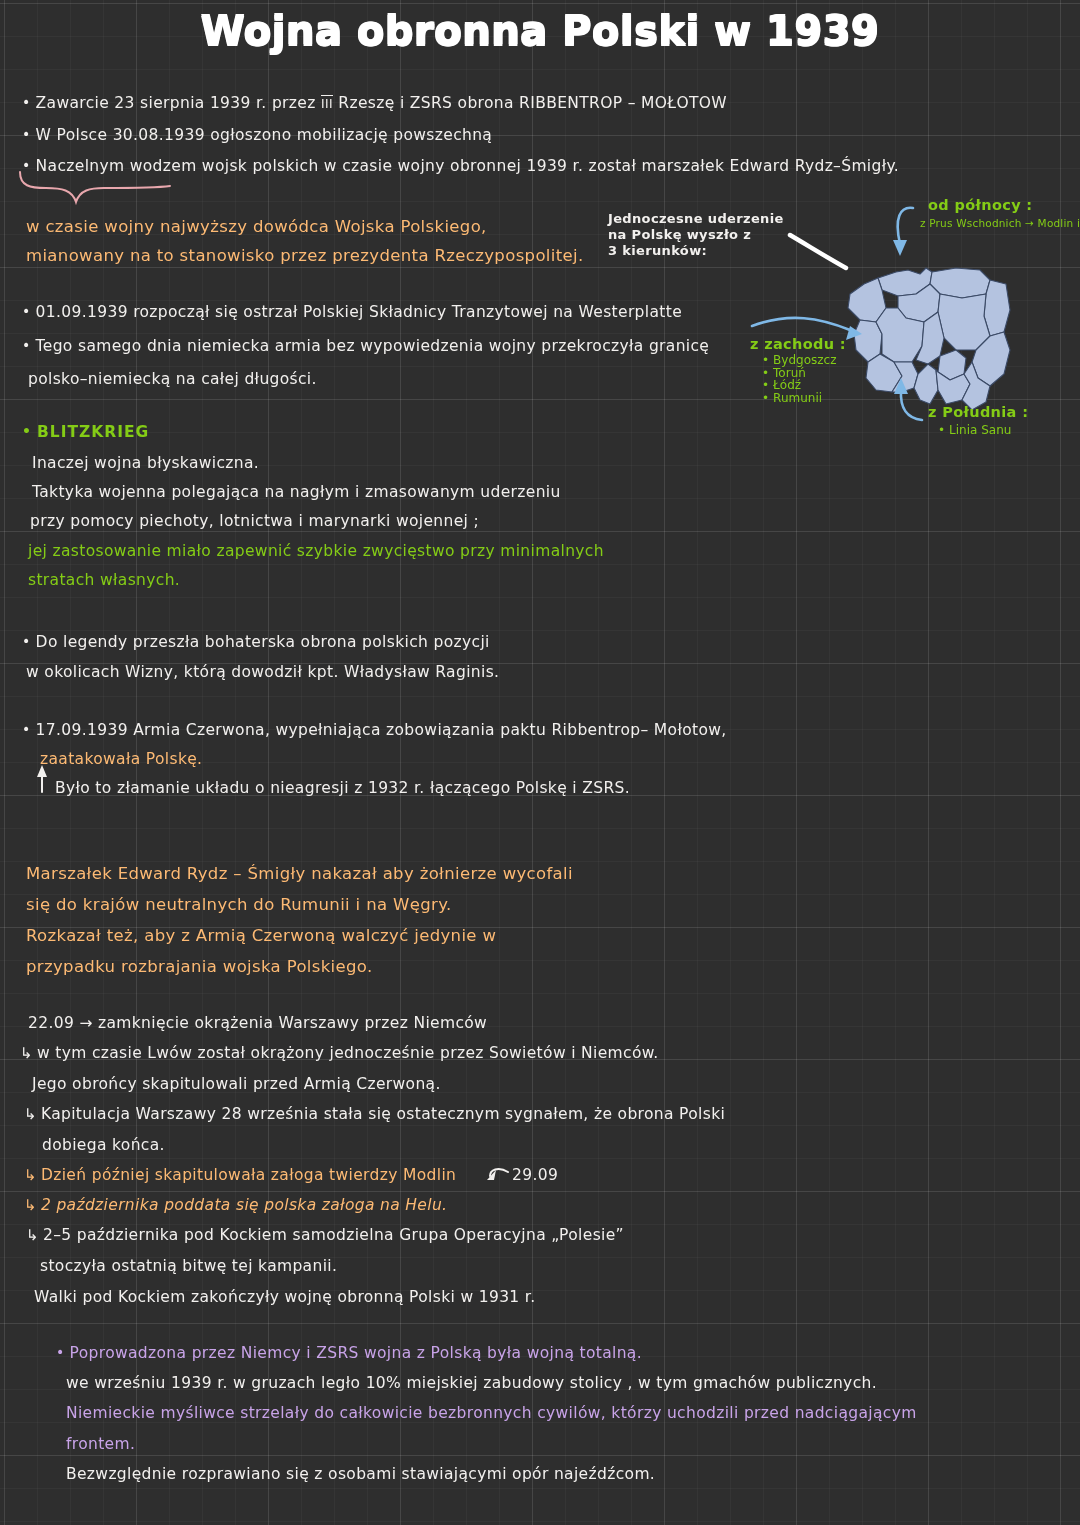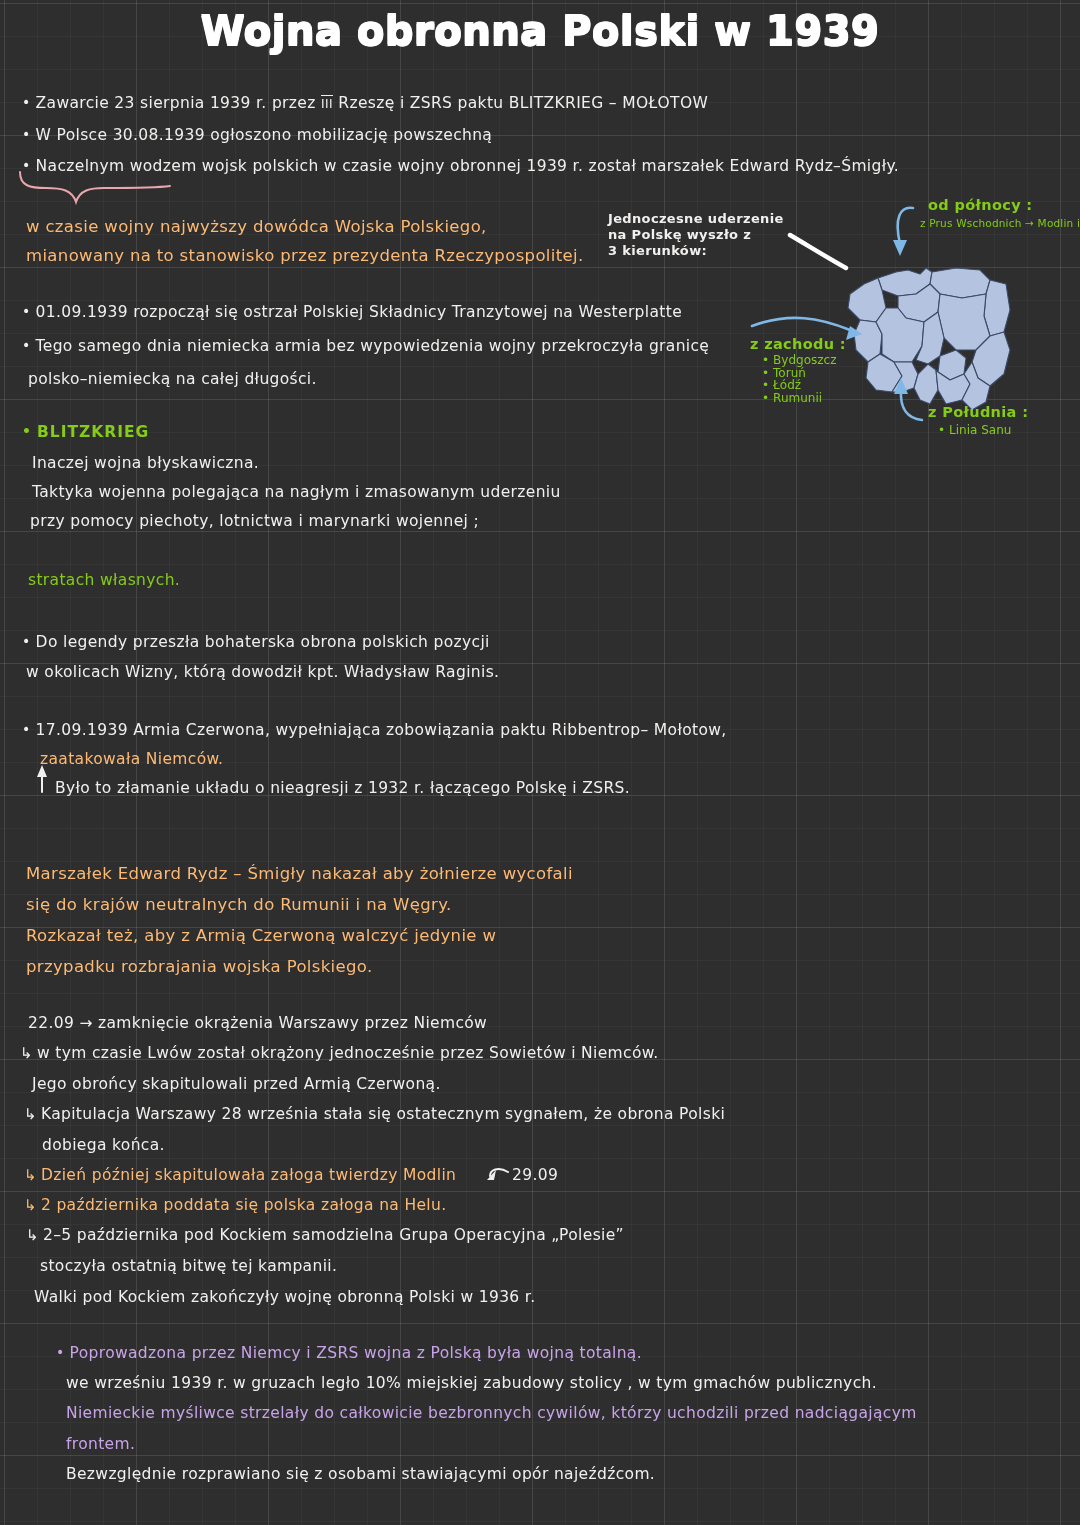--- a/index.html
+++ b/index.html
@@ -84,21 +84,21 @@
   .sub-list { position: absolute; font-size: 12px; line-height: 12.5px; }
   .sub-list div::before { content: "\2022"; margin-right: 4px; }
 </style>
 </head>
 <body>
 
 <div class="page">
 
   <div class="title">Wojna obronna Polski w 1939</div>
 
-  <div class="hw c-white bullet-dot" style="left:22px; top:95px;"><span>Zawarcie 23 sierpnia 1939 r. przez </span><span class="romanIII">III</span><span> Rzeszę i ZSRS paktu  BLITZKRIEG – MOŁOTOW</span></div>
+  <div class="hw c-white bullet-dot" style="left:22px; top:95px;"><span>Zawarcie 23 sierpnia 1939 r. przez </span><span class="romanIII">III</span><span> Rzeszę i ZSRS obrona  RIBBENTROP – MOŁOTOW</span></div>
 
   <div class="hw c-white bullet-dot" style="left:22px; top:127px;"><span>W Polsce  30.08.1939  ogłoszono mobilizację powszechną</span></div>
 
   <div class="hw c-white bullet-dot" style="left:22px; top:158px;"><span>Naczelnym wodzem  wojsk polskich w czasie wojny obronnej  1939 r. został  marszałek  Edward  Rydz–Śmigły.</span></div>
 
   <div class="hw c-pink big" style="left:26px; top:219px;"><span>w czasie wojny najwyższy dowódca Wojska Polskiego,</span></div>
   <div class="hw c-pink big" style="left:26px; top:248px;"><span>mianowany na to stanowisko przez prezydenta Rzeczypospolitej.</span></div>
 
   <div class="hw c-white bullet-dot" style="left:22px; top:304px;"><span>01.09.1939 rozpoczął się ostrzał Polskiej Składnicy Tranzytowej na Westerplatte</span></div>
   <div class="hw c-white bullet-dot" style="left:22px; top:338px;"><span>Tego samego dnia niemiecka armia bez wypowiedzenia wojny przekroczyła granicę</span></div>
@@ -182,45 +182,46 @@
 
   <div class="hw c-blue label-blue-head" style="left:928px; top:405px;"><span>z Południa :</span></div>
   <div class="sub-list c-blue" style="left:938px; top:424px;">
     <div>Linia Sanu</div>
   </div>
 
   <div class="hw c-blue bullet-dot bold" style="left:22px; top:424px; letter-spacing:1px;"><span>BLITZKRIEG</span></div>
   <div class="hw c-white" style="left:32px; top:456px;"><span>Inaczej wojna błyskawiczna.</span></div>
   <div class="hw c-white" style="left:32px; top:485px;"><span>Taktyka wojenna polegająca na nagłym i zmasowanym uderzeniu</span></div>
   <div class="hw c-white" style="left:30px; top:514px;"><span>przy pomocy piechoty, lotnictwa  i marynarki wojennej ;</span></div>
+  <div class="hw c-blue" style="left:28px; top:544px;"><span>jej zastosowanie miało zapewnić szybkie zwycięstwo przy minimalnych</span></div>
   <div class="hw c-blue" style="left:28px; top:573px;"><span>stratach własnych.</span></div>
 
   <div class="hw c-white bullet-dot" style="left:22px; top:634px;"><span>Do legendy przeszła bohaterska obrona polskich pozycji</span></div>
   <div class="hw c-white" style="left:26px; top:665px;"><span>w okolicach  Wizny, którą dowodził kpt. Władysław  Raginis.</span></div>
 
   <div class="hw c-white bullet-dot" style="left:22px; top:722px;"><span>17.09.1939 Armia Czerwona, wypełniająca zobowiązania paktu Ribbentrop– Mołotow,</span></div>
-  <div class="hw c-pink" style="left:40px; top:752px;"><span>zaatakowała Niemców.</span></div>
+  <div class="hw c-pink" style="left:40px; top:752px;"><span>zaatakowała Polskę.</span></div>
   <div class="hw c-white" style="left:55px; top:781px;"><span>Było to złamanie układu o nieagresji z 1932 r. łączącego Polskę i ZSRS.</span></div>
 
   <div class="hw c-pink big" style="left:26px; top:866px;"><span>Marszałek  Edward  Rydz – Śmigły nakazał aby żołnierze wycofali</span></div>
   <div class="hw c-pink big" style="left:26px; top:897px;"><span>się do krajów neutralnych do Rumunii i na Węgry.</span></div>
   <div class="hw c-pink big" style="left:26px; top:928px;"><span>Rozkazał też, aby z Armią Czerwoną walczyć  jedynie w</span></div>
   <div class="hw c-pink big" style="left:26px; top:959px;"><span>przypadku rozbrajania  wojska Polskiego.</span></div>
 
   <div class="hw c-white" style="left:28px; top:1016px;"><span>22.09 → zamknięcie okrążenia Warszawy przez Niemców</span></div>
   <div class="hw c-white arrow-hook" style="left:20px; top:1046px;"><span>w tym czasie Lwów został okrążony jednocześnie przez Sowietów i Niemców.</span></div>
   <div class="hw c-white" style="left:32px; top:1077px;"><span>Jego obrońcy skapitulowali przed Armią Czerwoną.</span></div>
   <div class="hw c-white arrow-hook" style="left:24px; top:1107px;"><span>Kapitulacja Warszawy 28 września stała się ostatecznym sygnałem, że obrona Polski</span></div>
   <div class="hw c-white" style="left:42px; top:1138px;"><span>dobiega końca.</span></div>
   <div class="hw c-pink arrow-hook" style="left:24px; top:1168px;"><span>Dzień później skapitulowała załoga twierdzy Modlin</span></div>
   <div class="hw c-white" style="left:512px; top:1168px;"><span>29.09</span></div>
-  <div class="hw c-pink arrow-hook" style="left:24px; top:1198px;"><span>2 października poddata się polska załoga na Helu.</span></div>
+  <div class="hw c-pink arrow-hook" style="left:24px; top:1198px;font-style:italic;"><span>2 października poddata się polska załoga na Helu.</span></div>
   <div class="hw c-white arrow-hook" style="left:26px; top:1228px;"><span>2–5 października  pod Kockiem  samodzielna Grupa Operacyjna „Polesie”</span></div>
   <div class="hw c-white" style="left:40px; top:1259px;"><span>stoczyła ostatnią bitwę tej kampanii.</span></div>
-  <div class="hw c-white" style="left:34px; top:1290px;"><span>Walki pod Kockiem zakończyły wojnę obronną Polski w 1936 r.</span></div>
+  <div class="hw c-white" style="left:34px; top:1290px;"><span>Walki pod Kockiem zakończyły wojnę obronną Polski w 1931 r.</span></div>
 
   <div class="hw c-purple bullet-dot" style="left:56px; top:1345px;"><span>Poprowadzona przez Niemcy i ZSRS wojna z Polską była wojną totalną.</span></div>
   <div class="hw c-white" style="left:66px; top:1376px;"><span>we wrześniu 1939 r. w gruzach legło 10% miejskiej zabudowy stolicy , w tym gmachów publicznych.</span></div>
   <div class="hw c-purple" style="left:66px; top:1406px;"><span>Niemieckie  myśliwce  strzelały do całkowicie  bezbronnych cywilów, którzy uchodzili przed nadciągającym</span></div>
   <div class="hw c-purple" style="left:66px; top:1437px;"><span>frontem.</span></div>
   <div class="hw c-white" style="left:66px; top:1467px;"><span>Bezwzględnie rozprawiano się z osobami stawiającymi opór najeźdźcom.</span></div>
 
 </div>
 
 </body></html>

